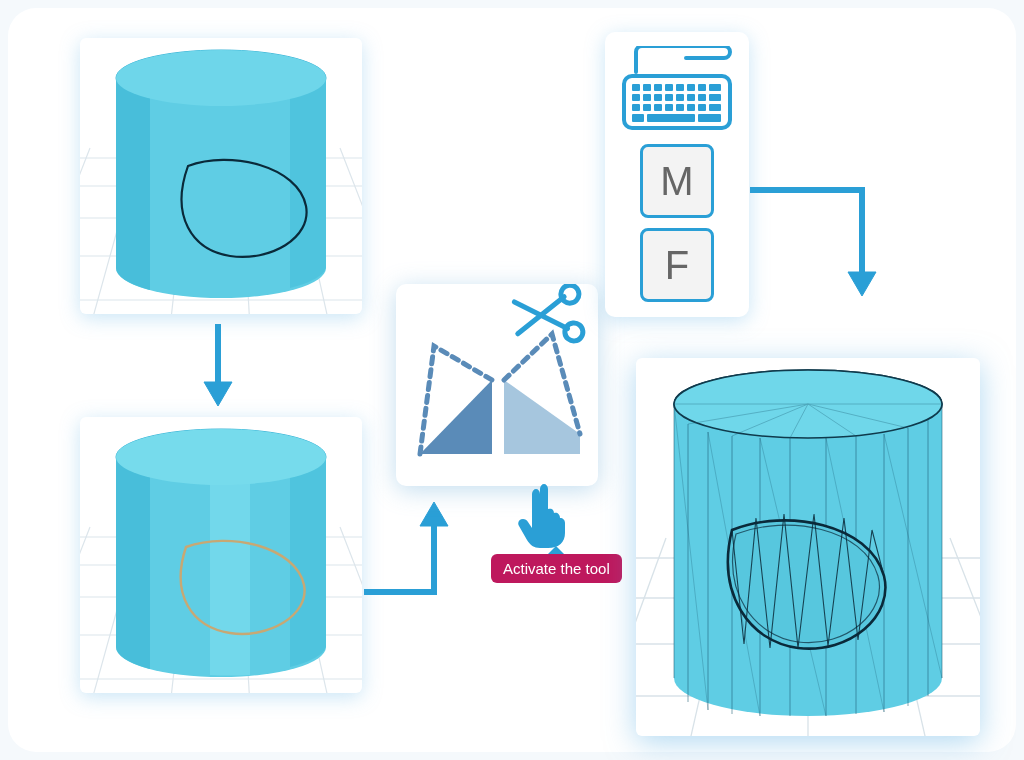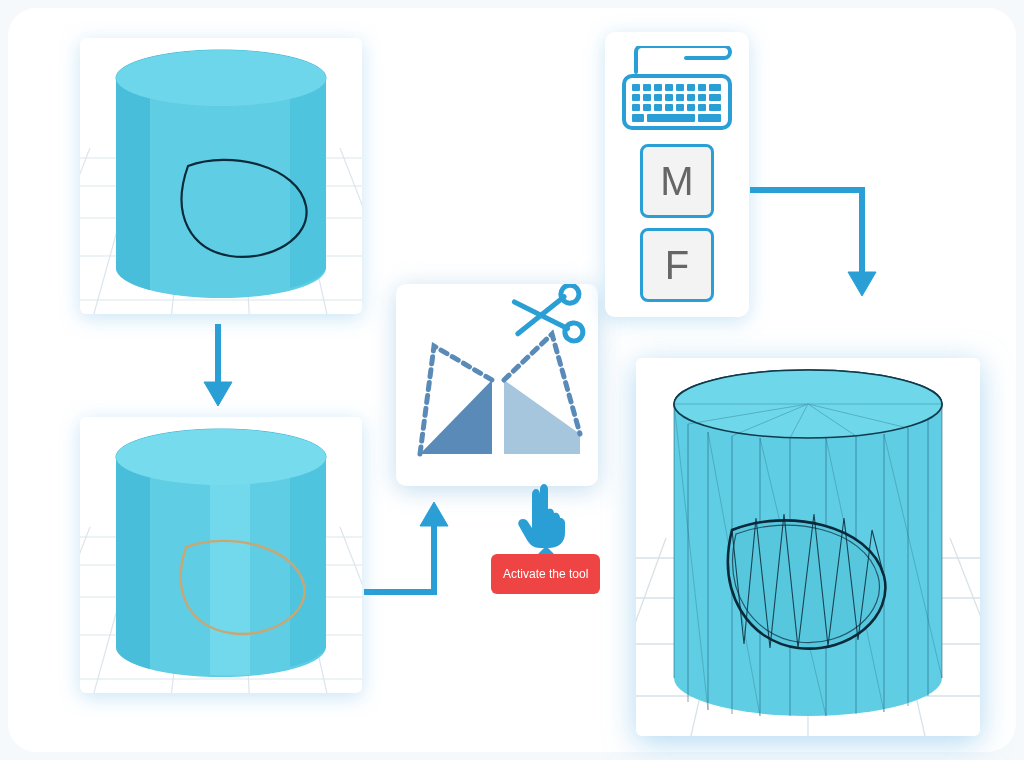--- a/index.html
+++ b/index.html
@@ -64,25 +64,25 @@
   
   .arrow {
     position: absolute;
     stroke: #2a9fd6;
     fill: #2a9fd6;
   }
 
   
   .tooltip {
     position: absolute;
-    background: #ef4444;
+    background: #be185d;
     color: #fff;
-    padding: 13px 12px;
+    padding: 6px 12px;
     border-radius: 6px;
-    font-size: 12px;
+    font-size: 15px;
     top: 546px;
     left: 483px;
     white-space: nowrap;
   }
   .tooltip::before {
     content:'';
     position:absolute;
     top:-8px; left:50%;
     transform:translateX(-50%);
     border-left:8px solid transparent;

